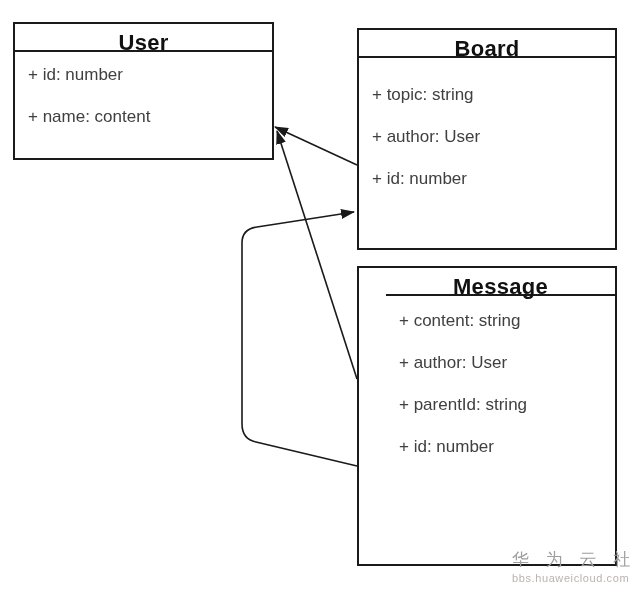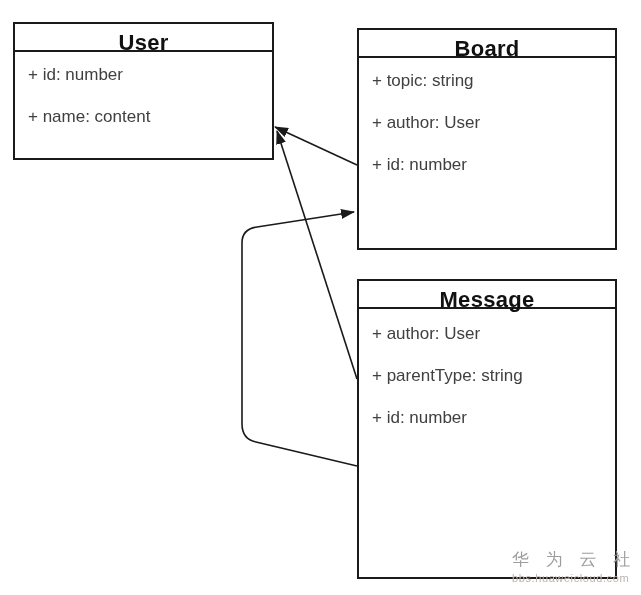--- a/index.html
+++ b/index.html
@@ -46,22 +46,22 @@
     height: 42px;
     line-height: 42px;
     padding-left: 13px;
     font-size: 17px;
     color: #404040;
     white-space: nowrap;
   }
   #box-user    { left: 13px;  top: 22px;  width: 261px; height: 138px; }
   #box-user .class-fields { padding-top: 2px; }
   #box-board   { left: 357px; top: 20px;  width: 260px; height: 222px; margin-top: 8px; }
-  #box-board .class-fields { padding-top: 2px; }
-  #box-message { left: 357px; top: 279px; width: 260px; height: 300px; }
+  #box-board .class-fields { padding-top: 16px; }
+  #box-message { left: 357px; top: 266px; width: 260px; height: 300px; padding-left: 27px; }
   #box-message .class-fields { padding-top: 4px; }
   .watermark {
     position: absolute;
     left: 512px;
     top: 548px;
     z-index: 5;
     text-align: left;
     pointer-events: none;
   }
   .watermark-line1 {
@@ -107,22 +107,23 @@
     <div class="class-fields">
       <div class="field">+ topic: string</div>
       <div class="field">+ author: User</div>
       <div class="field">+ id: number</div>
     </div>
   </div>
 
   <div class="class-box" id="box-message">
     <div class="class-title">Message</div>
     <div class="class-fields">
+      <div class="field">+ content: string</div>
       <div class="field">+ author: User</div>
-      <div class="field">+ parentType: string</div>
+      <div class="field">+ parentId: string</div>
       <div class="field">+ id: number</div>
     </div>
   </div>
 
   <div class="watermark">
     <div class="watermark-line1">华 为 云 社 区</div>
     <div class="watermark-line2">bbs.huaweicloud.com</div>
   </div>
 
 </div>

